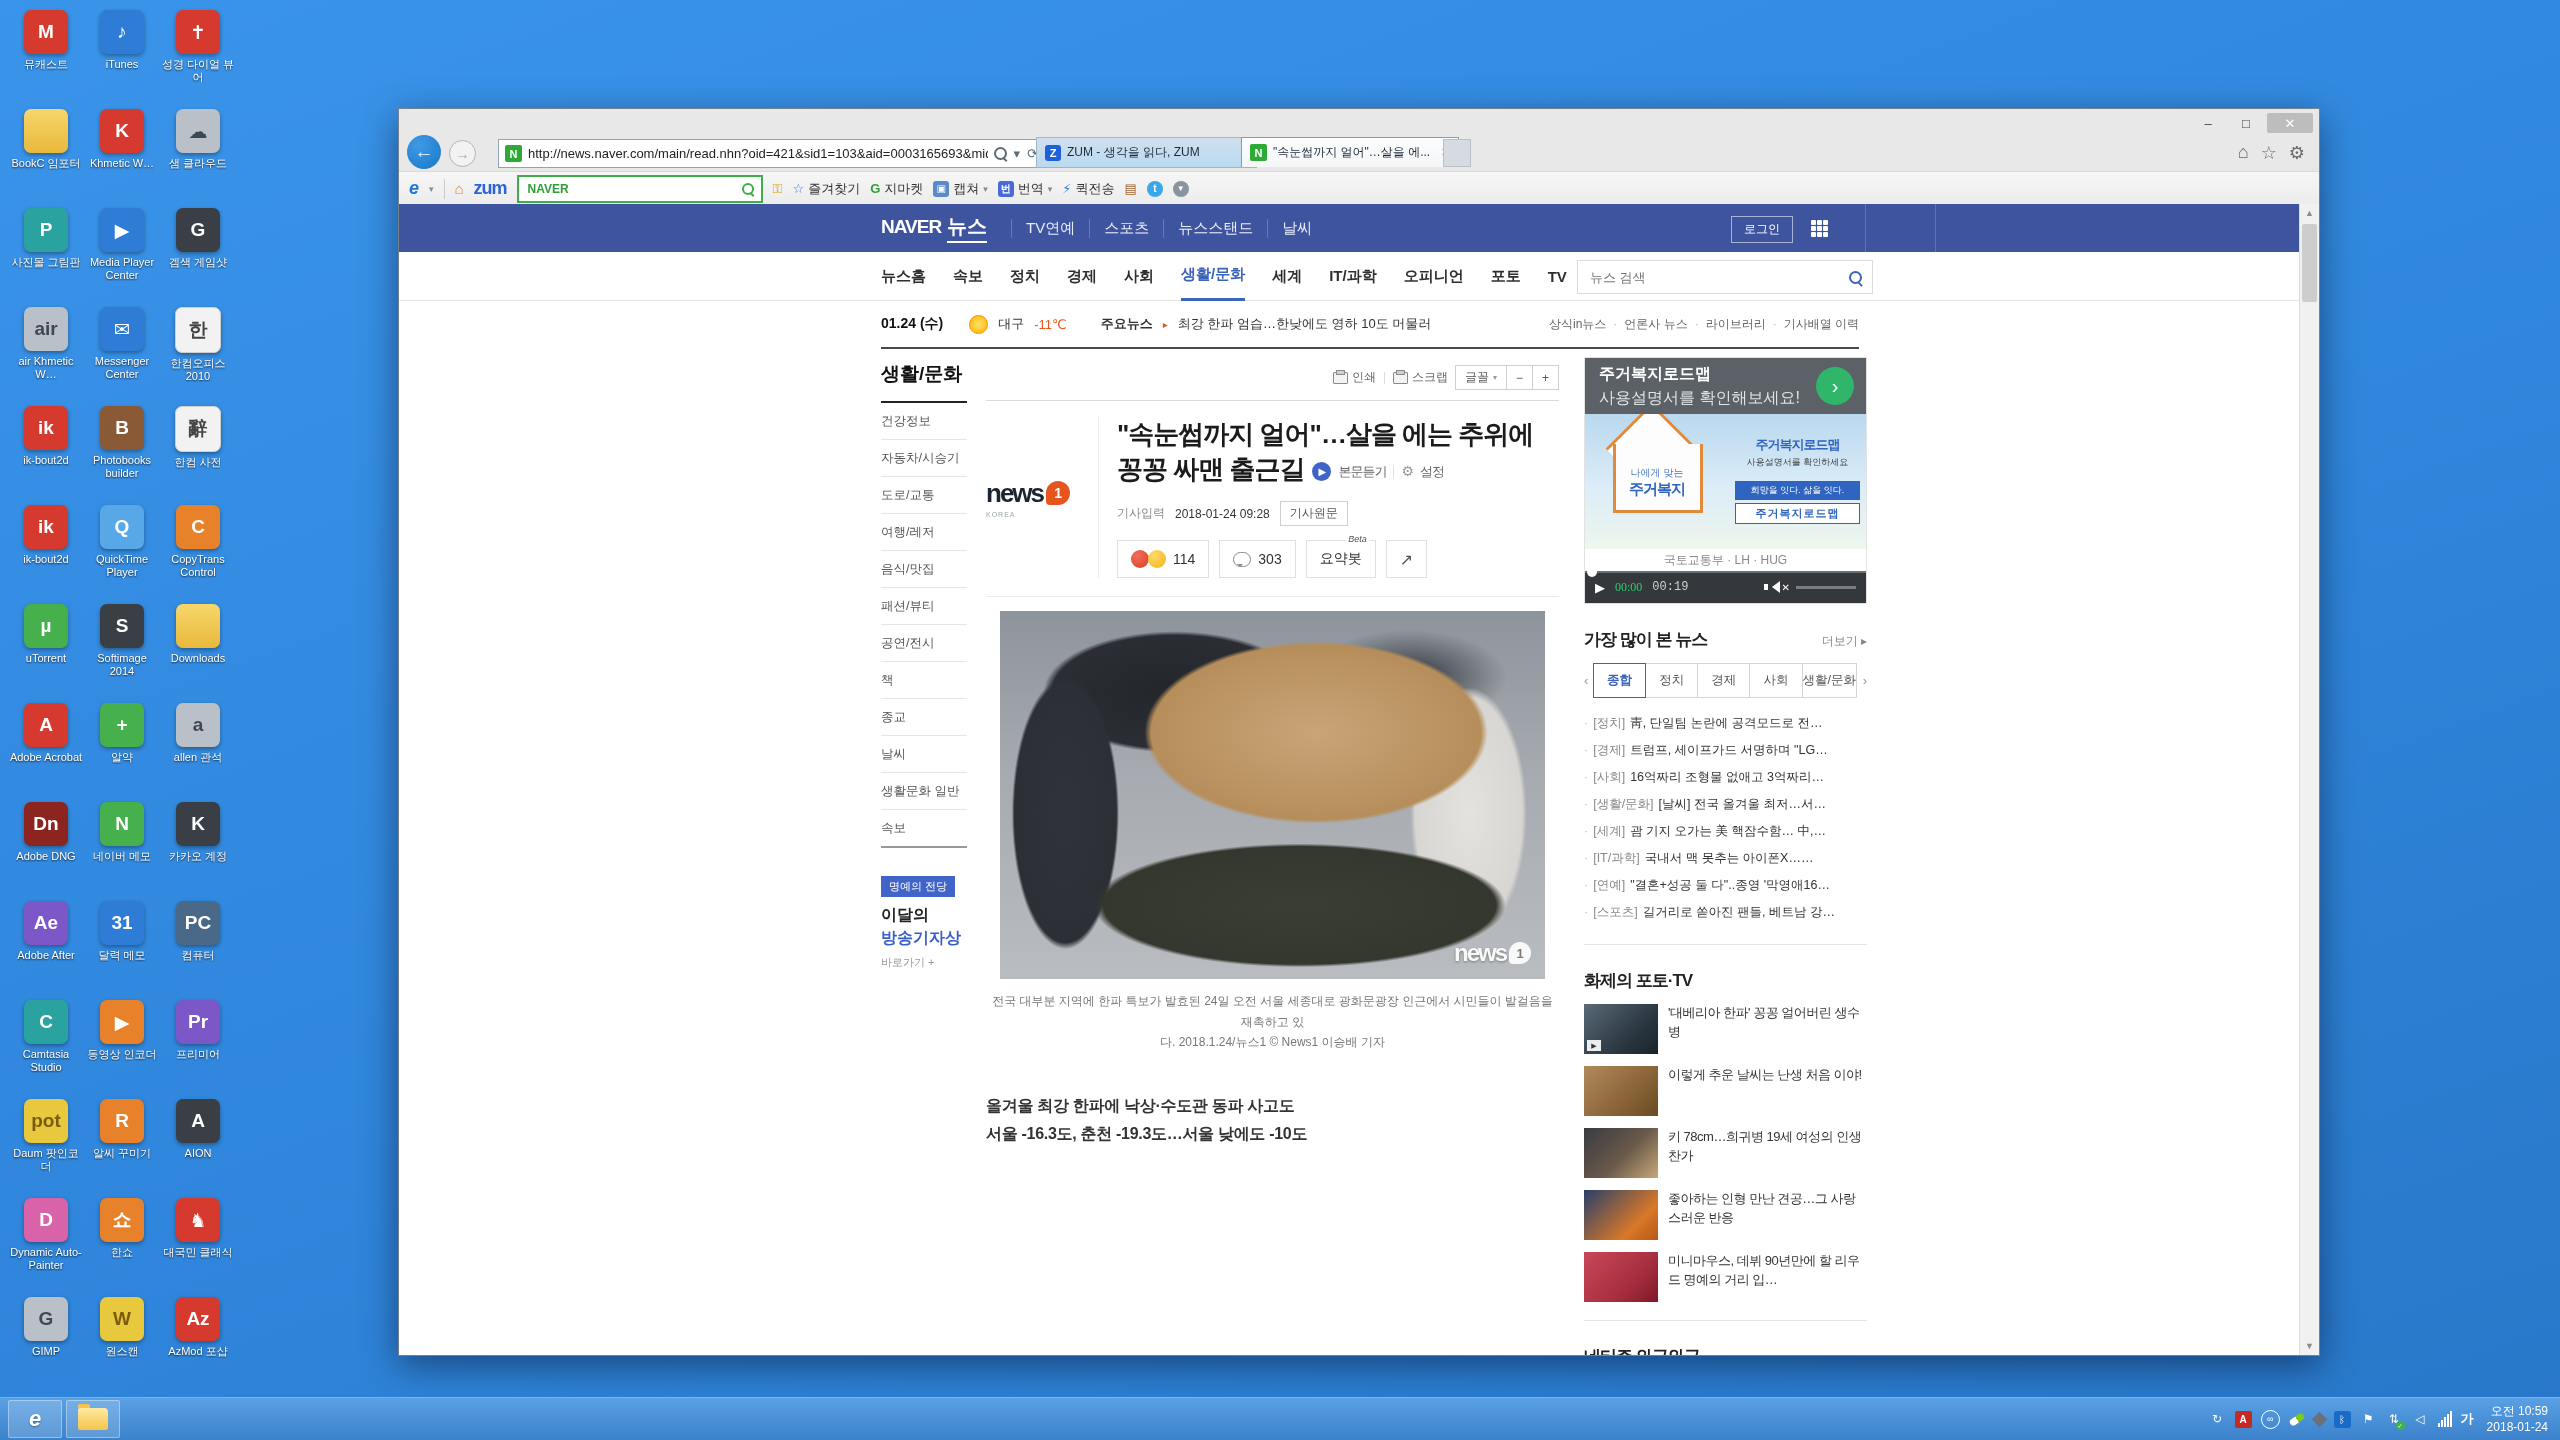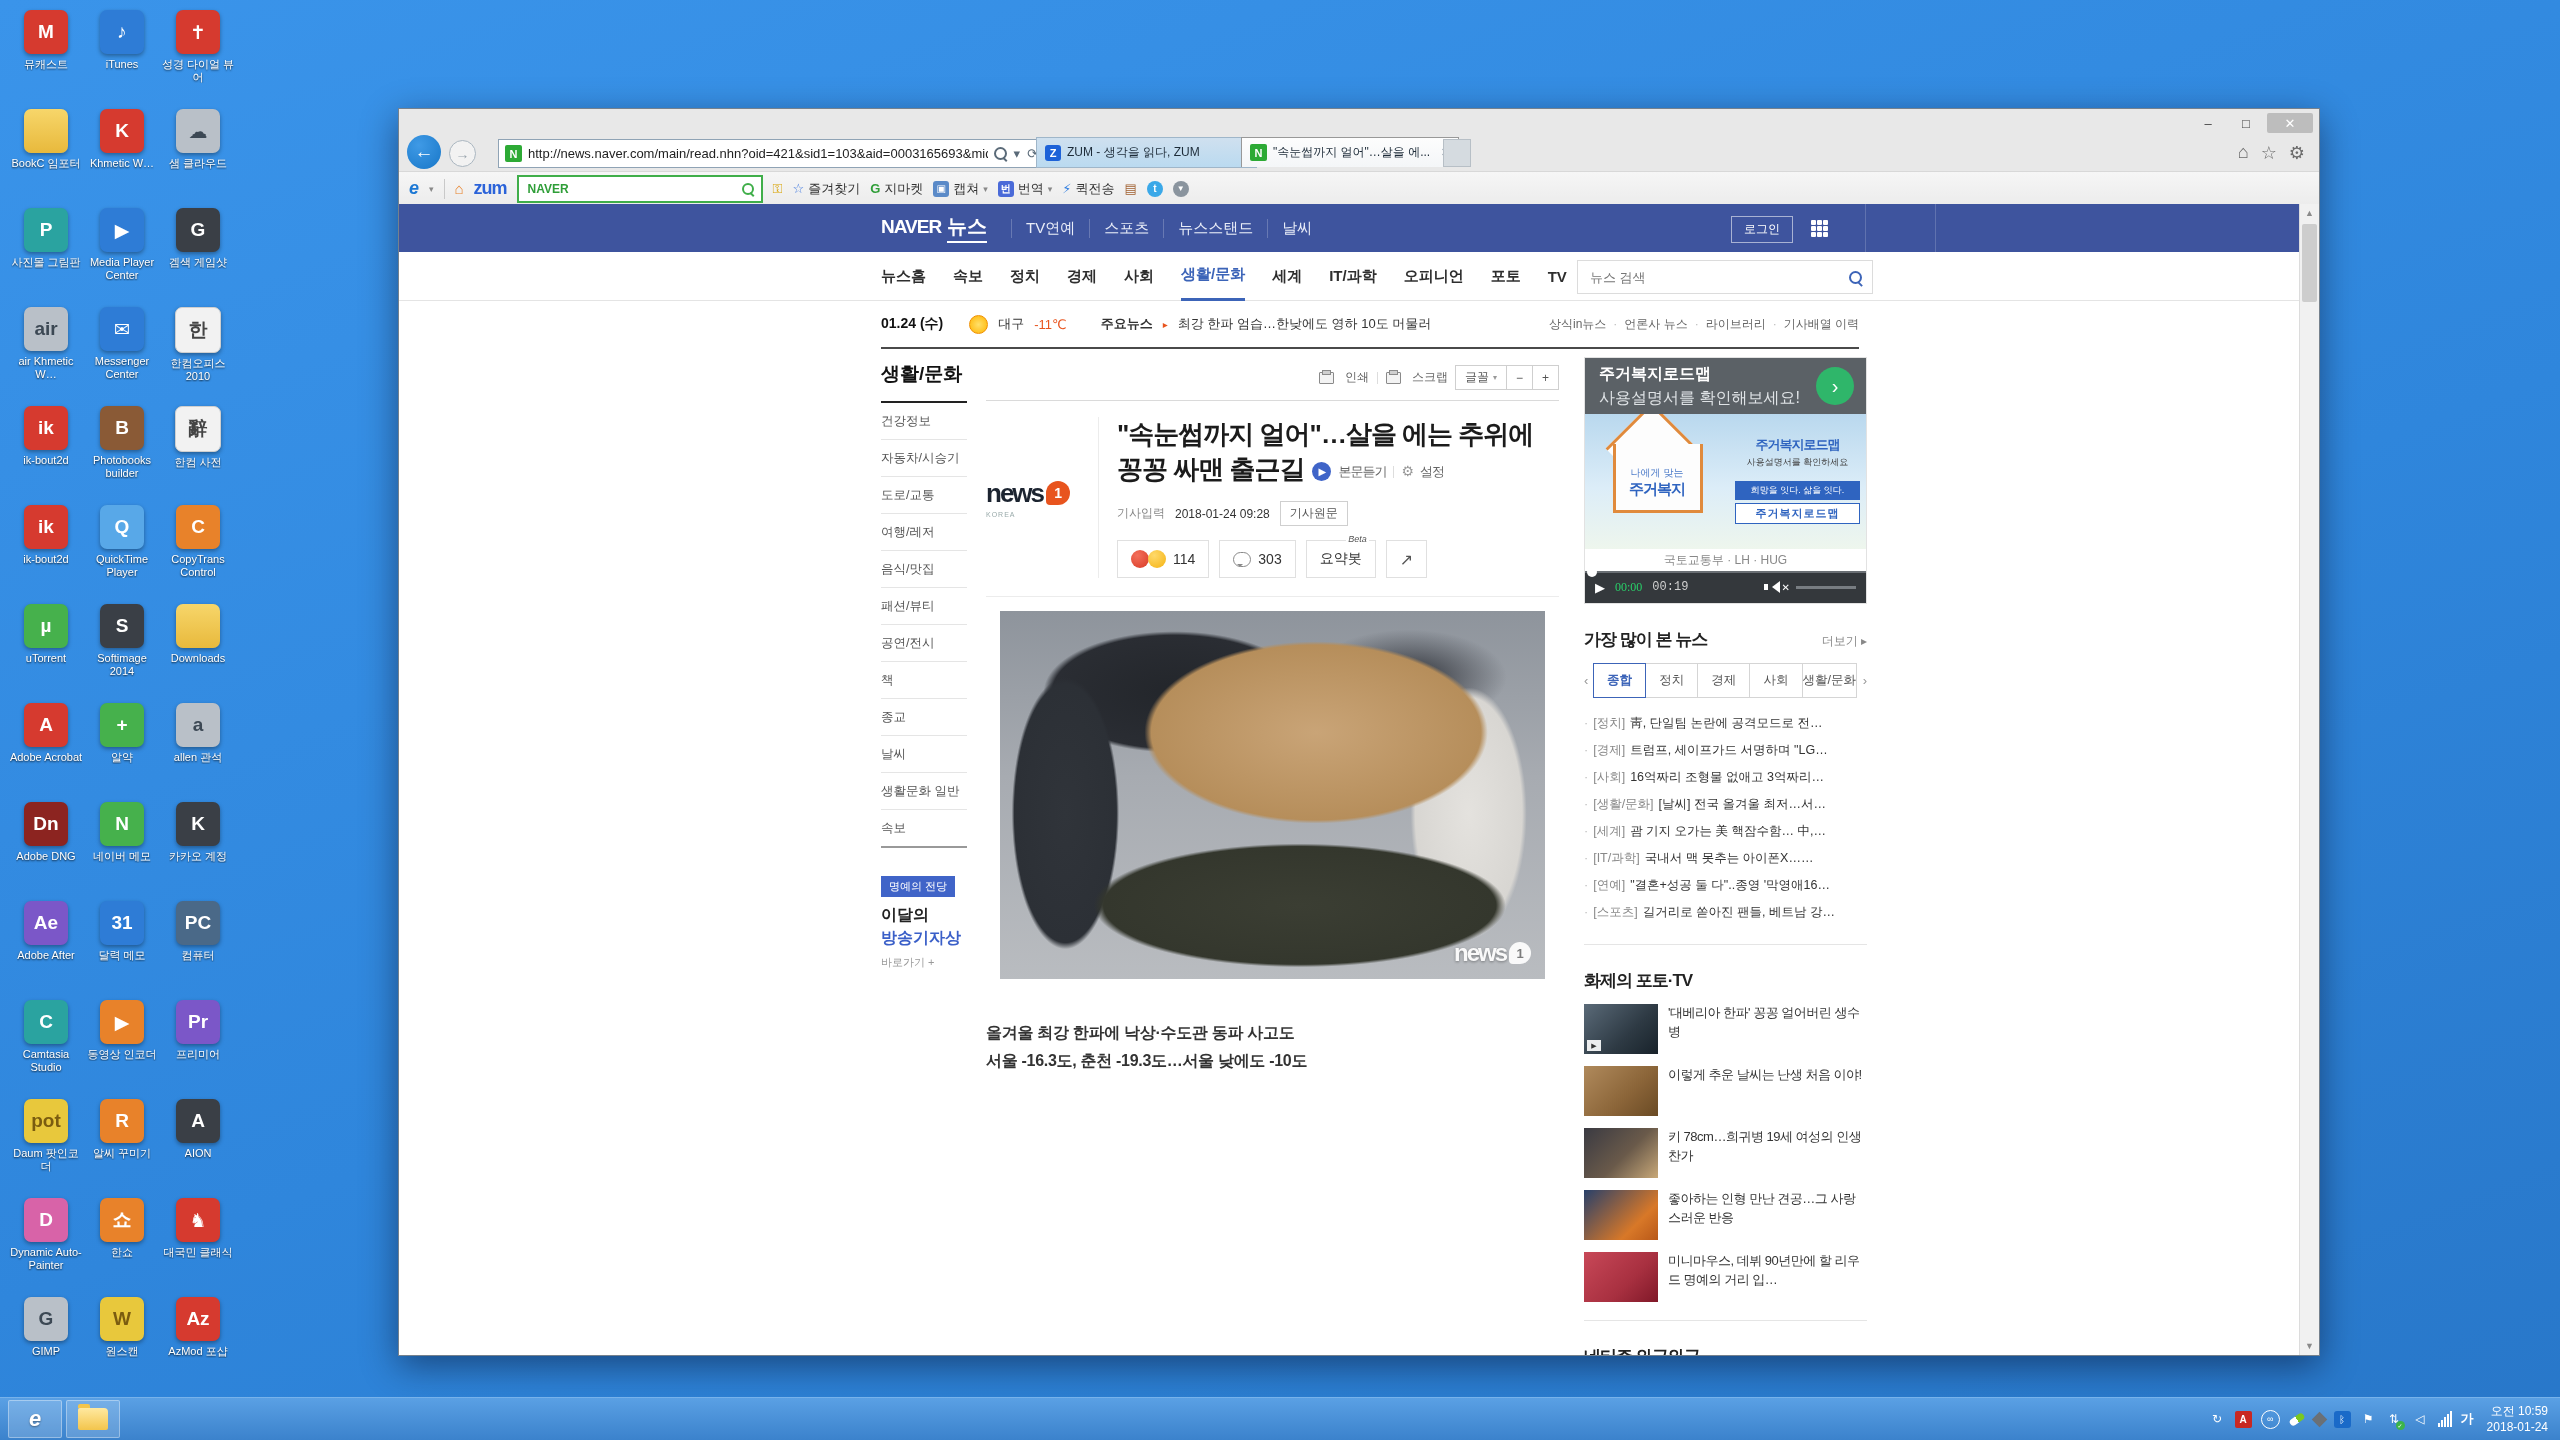--- a/index.html
+++ b/index.html
@@ -105,21 +105,21 @@
   .lsb-title{font-size:19px;font-weight:bold;color:#111;padding-bottom:14px;border-bottom:2px solid #222;}
   .lsb-item{font-size:12.5px;color:#555;padding:10px 0 9px;border-bottom:1px solid #e5e5e5;white-space:nowrap;}
   .promo{margin-top:28px;}
   .pbadge{display:inline-block;background:#4064c8;color:#fff;font-size:11px;padding:3px 8px;}
   .pl1{font-size:16px;font-weight:bold;color:#222;margin-top:8px;}
   .pl2{font-size:16px;font-weight:bold;color:#3a5fc8;margin-top:2px;}
   .pl3{font-size:11px;color:#999;margin-top:6px;}
 
   .artcol{position:absolute;left:587px;top:0;width:573px;}
   .tools{display:flex;justify-content:flex-end;align-items:center;gap:8px;margin-top:18px;font-size:12px;color:#666;padding-bottom:10px;border-bottom:1px solid #dadada;}
-  .tool{display:flex;align-items:center;gap:11px;}
+  .tool{display:flex;align-items:center;gap:4px;}
   .icp{width:13px;height:10px;border:1px solid #8a8a8a;border-radius:1px;position:relative;background:#f3f3f3;}
   .icp:before{content:"";position:absolute;left:2px;top:-3px;width:7px;height:3px;background:#cfcfcf;border:1px solid #8a8a8a;}
   .tsep2{width:1px;height:12px;background:#ddd;}
   .btnbox{border:1px solid #cfcfcf;padding:3px 9px;font-size:12px;color:#555;background:#fff;display:flex;align-items:center;gap:4px;}
   .bgroup{display:flex;}
   .bgroup .btnbox{margin-left:-1px;}
   .arthead{display:flex;padding:16px 0 4px;}
   .press{width:112px;border-right:1px solid #ececec;display:flex;flex-direction:column;justify-content:center;}
   .n1row{display:flex;align-items:center;gap:3px;}
   .n1t{font-size:26px;font-weight:bold;color:#1c2430;letter-spacing:-2px;}
@@ -631,20 +631,24 @@
             </div>
           </div>
           <div class="artdiv"></div>
 
           <div class="photo">
             <div class="wm">
                 <span class="wmt">news</span>
                 <span class="wmc">1</span>
               </div>
           </div>
+          <div class="caption">
+            <div>전국 대부분 지역에 한파 특보가 발효된 24일 오전 서울 세종대로 광화문광장 인근에서 시민들이 발걸음을 재촉하고 있</div>
+            <div>다. 2018.1.24/뉴스1 © News1 이승배 기자</div>
+          </div>
 
           <div class="abody">
             <div class="abold">올겨울 최강 한파에 낙상·수도관 동파 사고도</div>
             <div class="abold" style="margin-bottom:26px">서울 -16.3도, 춘천 -19.3도…서울 낮에도 -10도</div>
 
           </div>
         </div>
 
         <div class="rcol">
           <div class="ad">

